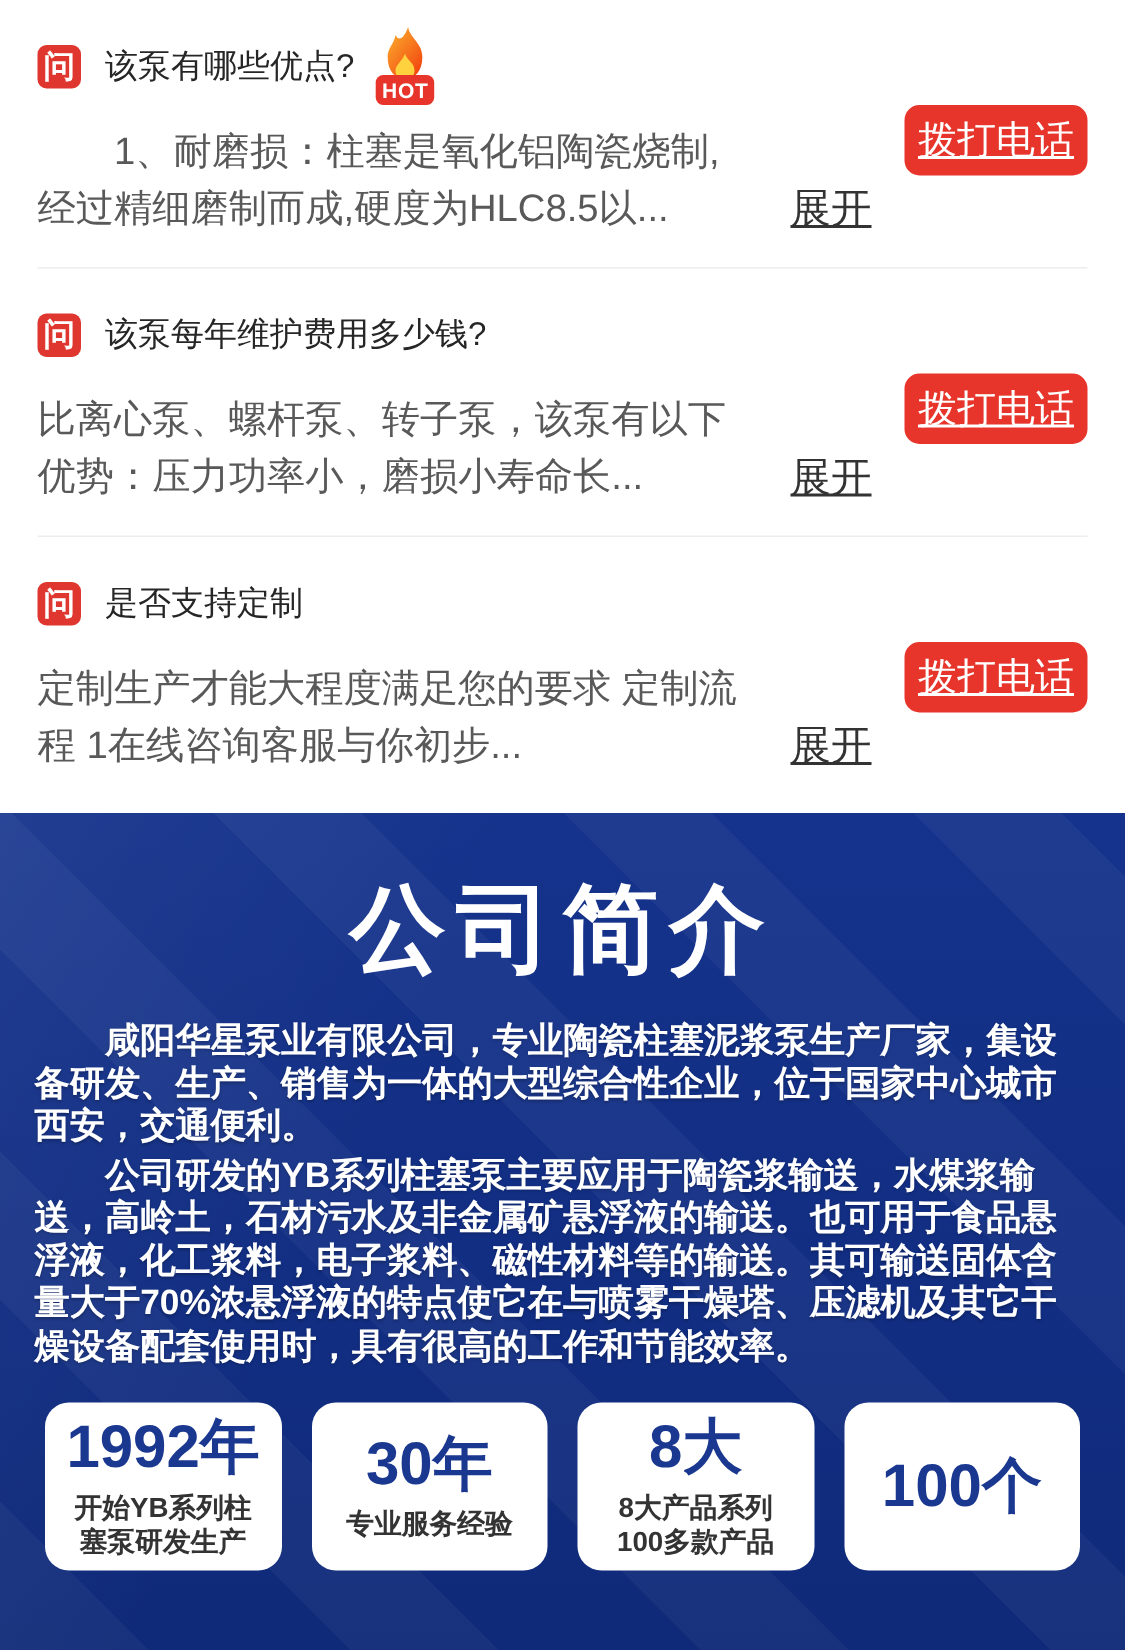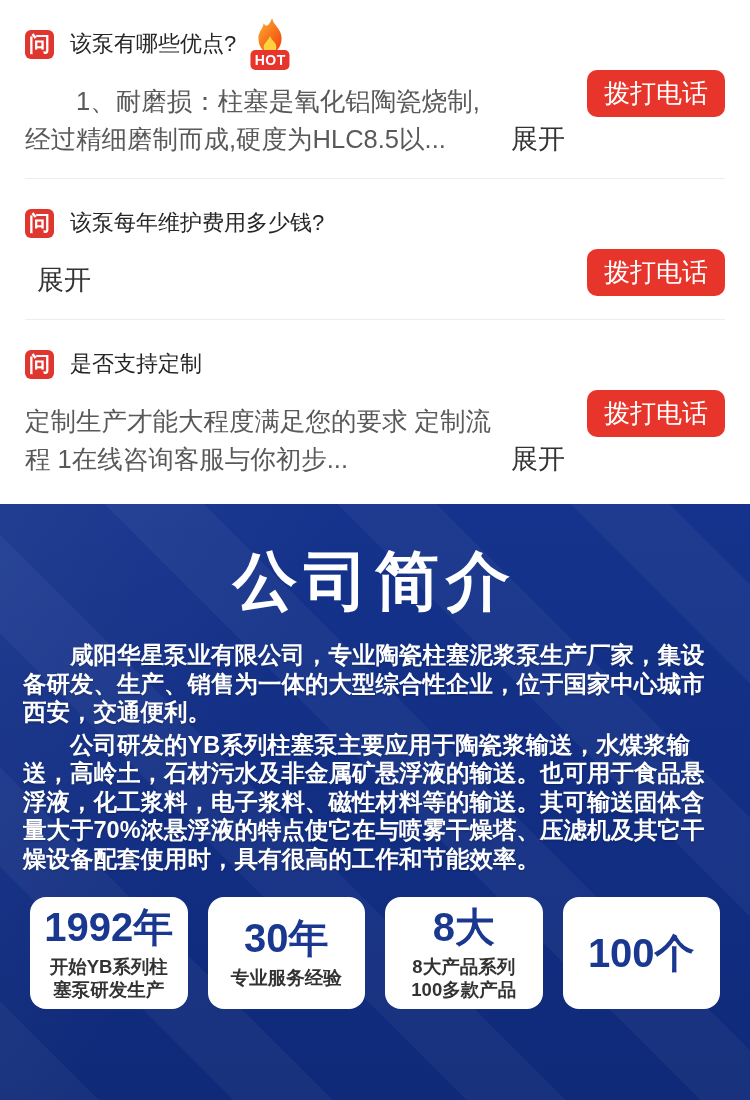--- a/index.html
+++ b/index.html
@@ -88,42 +88,44 @@
   }
   .answer-text {
     flex: 1;
     margin: 0;
     font-size: 25.5px;
     line-height: 38px;
     color: #595959;
   }
   .expand-link {
     flex-shrink: 0;
-    margin-left: 12px;
+    margin-left: 28px;
     font-size: 27px;
     line-height: 38px;
     color: #333333;
     cursor: pointer;
+    text-decoration: underline;
   }
   .call-btn {
     flex-shrink: 0;
     margin-left: 22px;
     margin-top: 2px;
-    width: 138px;
+    width: 122px;
     height: 47px;
     background: #e7352c;
     color: #ffffff;
     font-size: 26px;
     font-family: inherit;
     border: none;
     border-radius: 10px;
     cursor: pointer;
     display: flex;
     align-items: center;
     justify-content: center;
+    text-decoration: underline;
   }
 
   
   .company {
     flex: 1;
     margin-top: 6px;
     padding: 44px 23px 0;
     background:
       linear-gradient(115deg, rgba(255,255,255,0.05) 0%, rgba(255,255,255,0) 35%),
       repeating-linear-gradient(45deg, rgba(255,255,255,0.04) 0 70px, rgba(255,255,255,0) 70px 165px),
@@ -215,20 +217,21 @@
       </div>
     </div>
 
     <div class="faq-item">
       <div class="faq-header">
         <span class="q-badge">问</span>
         <span class="faq-title">该泵每年维护费用多少钱?</span>
       </div>
       <div class="faq-body">
         <div class="answer-wrap">
+          <p class="answer-text">比离心泵、螺杆泵、转子泵，该泵有以下优势：压力功率小，磨损小寿命长...</p>
           <span class="expand-link">展开</span>
         </div>
         <button class="call-btn">拨打电话</button>
       </div>
     </div>
 
     <div class="faq-item">
       <div class="faq-header">
         <span class="q-badge">问</span>
         <span class="faq-title">是否支持定制</span>

